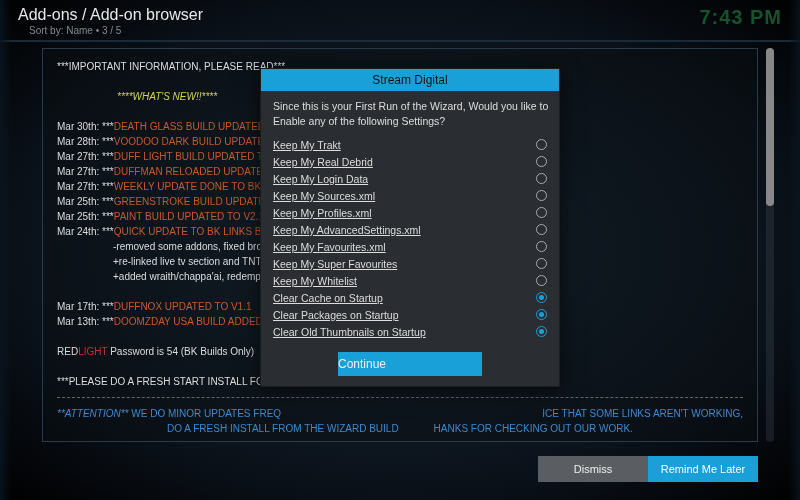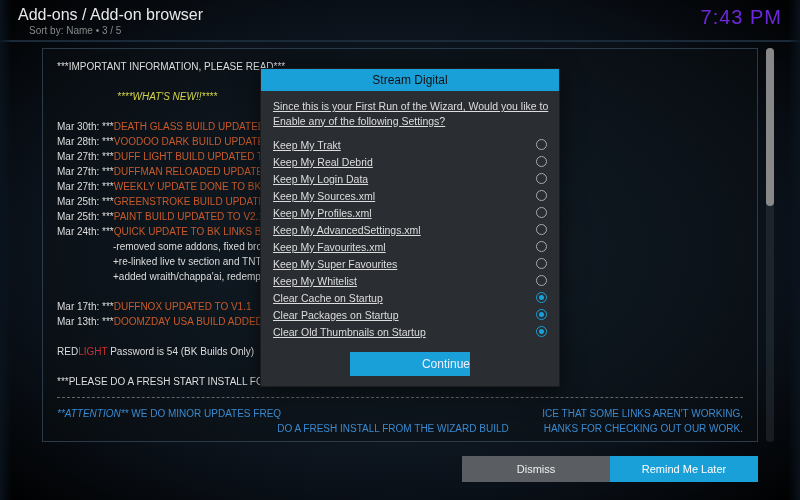--- a/index.html
+++ b/index.html
@@ -10,21 +10,21 @@
   color: #ccc;
   overflow: hidden;
   position: relative;
 }
 .header {
   display: flex; justify-content: space-between; align-items: flex-start;
   padding: 6px 18px 2px 18px;
 }
 .header-left { font-size: 16px; color: #e8e8e8; }
 .header-sub { font-size: 10px; color: #888; margin-top: 1px; margin-left: 11px; }
-.clock { font-size: 20px; color: #6d28d9; font-weight: 400; letter-spacing: 1px; }
+.clock { font-size: 20px; color: #14532d; font-weight: 700; letter-spacing: 1px; }
 .divider { height: 2px; background: #1a2a38; margin: 2px 0 4px 0; }
 
 .content {
   position: absolute; left: 42px; right: 42px; top: 48px; bottom: 58px;
   background: rgba(10,14,18,0.4);
   border: 1px solid #2a3a48;
   padding: 10px 14px;
   font-size: 10px;
   line-height: 1.5;
   color: #ddd;
@@ -57,21 +57,20 @@
   color: #111;
   text-align: center;
   font-size: 12px;
   padding: 4px 0;
 }
 .modal-prompt {
   font-size: 10.5px;
   color: #ddd;
   padding: 8px 0 6px 12px;
   line-height: 1.4;
-  text-decoration: underline;
 }
 .modal-list { padding: 2px 12px 8px 12px; }
 .modal-item {
   display: flex; justify-content: space-between; align-items: center;
   font-size: 10.5px; color: #ddd;
   padding: 2.5px 0;
   text-decoration: underline;
 }
 .radio {
   width: 11px; height: 11px; border: 1.5px solid #aaa; border-radius: 50%;
@@ -80,32 +79,32 @@
 .radio.checked { border-color: #1aa0d8; }
 .radio.checked::after {
   content: ""; width: 5px; height: 5px; background: #1aa0d8; border-radius: 50%;
 }
 .modal-continue {
   display: block;
   margin: 4px auto 10px auto;
   background: #1aa0d8;
   color: #eef;
   font-size: 12px;
-  text-align: right;
+  text-align: left;
   padding: 5px 0;
-  width: 120px;
+  width: 144px;
 }
 
 
 .footer {
   position: absolute; bottom: 18px; right: 42px;
   display: flex; gap: 0;
 }
 .footer .btn {
-  width: 148px; height: 26px;
+  width: 110px; height: 26px;
   font-size: 11px;
   display: flex; align-items: center; justify-content: center;
 }
 .btn-dismiss { background: #5a5e62; color: #eee; }
 .btn-remind { background: #1aa0d8; color: #fff; }
 
 
 .edge-left, .edge-right {
   position: absolute; top: 0; bottom: 0; width: 12px;
   background: linear-gradient(to right, rgba(10,20,30,0.9), transparent);
@@ -156,21 +155,21 @@
   <div>
     <span>RED</span><span class="red">LIGHT</span><span> Password is 54 (BK Builds Only)</span>
   </div>
   <br>
   <div>***PLEASE DO A FRESH START INSTALL FOR UPD</div>
   <div style="border-top:1px dashed #666; margin:8px 0;"></div>
   <div style="display:flex; justify-content:space-between;">
     <span><span class="blue italic">**ATTENTION**</span><span class="blue"> WE DO MINOR UPDATES FREQ</span></span>
     <span class="blue">ICE THAT SOME LINKS AREN'T WORKING,</span>
   </div>
-  <div style="display:flex; justify-content:flex-end;gap:35px;">
+  <div style="display:flex; justify-content:center;gap:35px;">
     <span class="blue">DO A FRESH INSTALL FROM THE WIZARD BUILD</span>
     <span class="blue">HANKS FOR CHECKING OUT OUR WORK.</span>
   </div>
 </div>
 
 <div class="scrollbar">
   <div class="thumb"></div>
 </div>
 
 <div class="modal">

